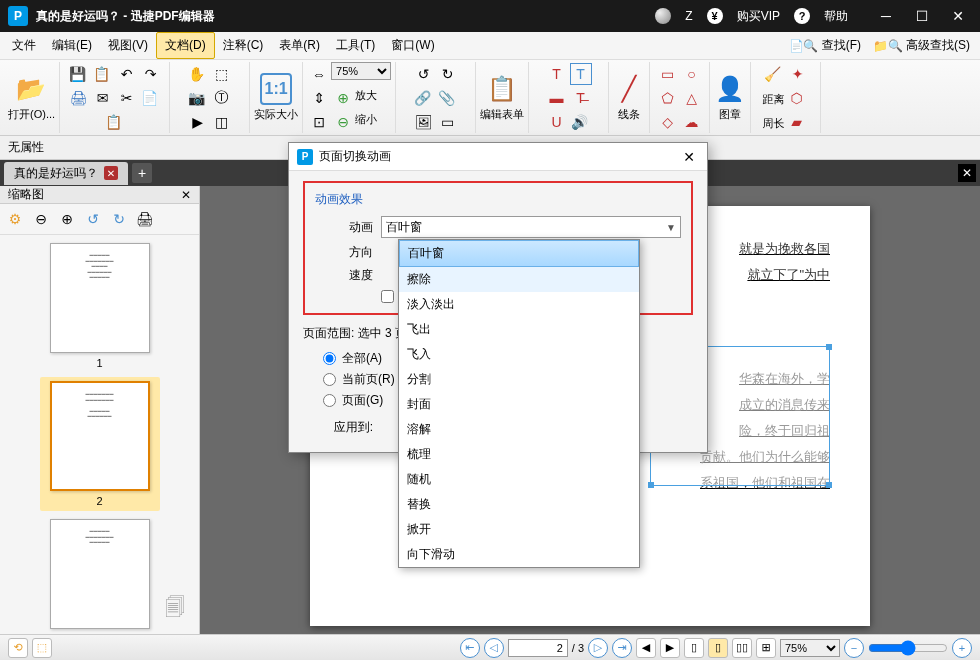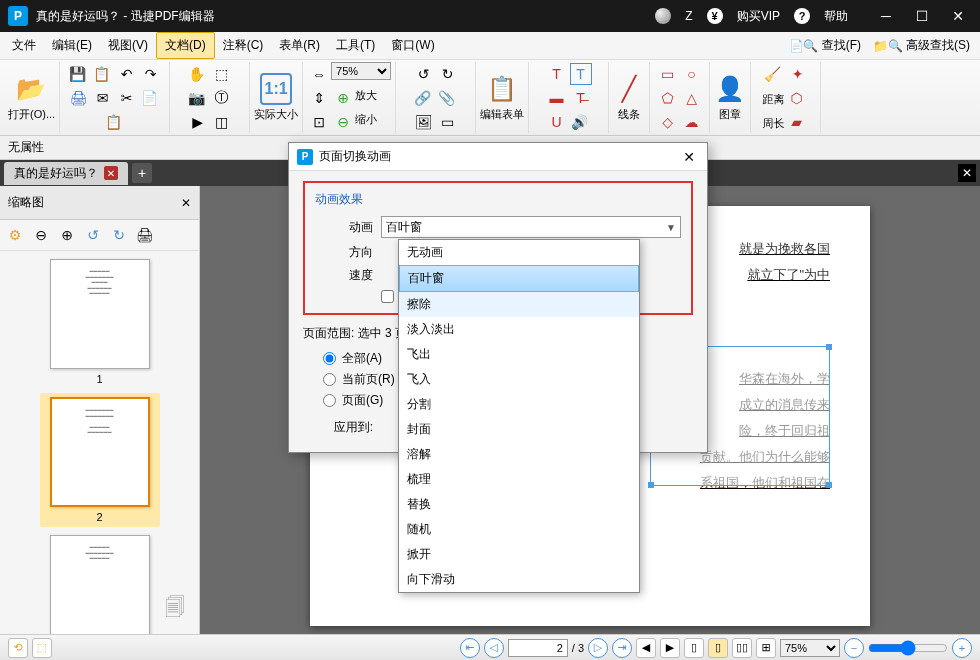--- a/index.html
+++ b/index.html
@@ -1,21 +1,21 @@
 <!DOCTYPE html>
 <html><head>
 <meta charset="utf-8">
 <style>
 * { margin: 0; padding: 0; box-sizing: border-box; font-family: "Microsoft YaHei", sans-serif; }
 body { width: 980px; height: 660px; overflow: hidden; background: #fff; position: relative; }
 
 
 .titlebar { height: 32px; background: #1a1a1a; color: #fff; display: flex; align-items: center; padding: 0 8px; font-size: 12px; }
 .titlebar .app-icon { width: 20px; height: 20px; background: #0099e5; border-radius: 3px; display: flex; align-items: center; justify-content: center; color: #fff; font-weight: bold; margin-right: 8px; }
-.titlebar .title { flex: 1; }
+.titlebar .title { flex: 1; font-weight: bold; }
 .titlebar .right-items { display: flex; align-items: center; gap: 14px; }
 .titlebar .globe { width: 16px; height: 16px; border-radius: 50%; background: radial-gradient(circle at 30% 30%, #eee, #888); }
 .titlebar .yen-icon { width: 16px; height: 16px; border-radius: 50%; background: #fff; color: #000; display: flex; align-items: center; justify-content: center; font-size: 11px; font-weight: bold; }
 .titlebar .help-icon { width: 16px; height: 16px; border-radius: 50%; background: #fff; color: #000; display: flex; align-items: center; justify-content: center; font-size: 11px; font-weight: bold; }
 .titlebar .win-btns { display: flex; gap: 8px; margin-left: 10px; }
 .titlebar .win-btn { width: 28px; height: 24px; display: flex; align-items: center; justify-content: center; cursor: pointer; font-size: 14px; }
 
 
 .menubar { height: 28px; background: #f5f5f5; border-bottom: 1px solid #ddd; display: flex; align-items: center; padding: 0 4px; font-size: 12px; }
 .menubar .menu-item { padding: 4px 8px; cursor: pointer; }
@@ -41,21 +41,21 @@
 .tabbar { height: 26px; background: #3a3a3a; display: flex; align-items: center; padding: 0 4px; }
 .tabbar .tab { background: #d4d4d4; color: #000; padding: 3px 10px; font-size: 12px; border-radius: 3px 3px 0 0; display: flex; align-items: center; gap: 6px; }
 .tabbar .tab .close { width: 14px; height: 14px; background: #b03030; color: #fff; border-radius: 2px; display: flex; align-items: center; justify-content: center; font-size: 10px; cursor: pointer; }
 .tabbar .add-tab { width: 20px; height: 20px; background: #555; color: #fff; display: flex; align-items: center; justify-content: center; margin-left: 4px; cursor: pointer; font-size: 14px; border-radius: 2px; }
 .tabbar .spacer { flex: 1; }
 .tabbar .tab-close { width: 18px; height: 18px; background: #000; color: #fff; display: flex; align-items: center; justify-content: center; cursor: pointer; font-size: 12px; }
 
 
 .main { display: flex; height: 448px; }
 .sidebar { width: 200px; background: #f5f5f5; border-right: 1px solid #ccc; display: flex; flex-direction: column; }
-.sidebar .side-title { background: #e9e9e9; border-bottom: 1px solid #ccc; padding: 8px 8px; font-size: 12px; display: flex; justify-content: space-between; align-items: center; }
+.sidebar .side-title { background: #e9e9e9; border-bottom: 1px solid #ccc; padding: 0 8px; font-size: 12px; display: flex; justify-content: space-between; align-items: center; }
 .sidebar .side-toolbar { display: flex; align-items: center; gap: 4px; padding: 4px; border-bottom: 1px solid #ddd; }
 .sidebar .side-toolbar .tb-ic { width: 22px; height: 22px; display: flex; align-items: center; justify-content: center; font-size: 14px; cursor: pointer; }
 .sidebar .thumbs { flex: 1; overflow: auto; padding: 8px; position: relative; }
 .sidebar .thumb { width: 120px; margin: 0 auto 8px; text-align: center; }
 .sidebar .thumb .page { width: 100px; height: 110px; background: #fff; border: 1px solid #aaa; margin: 0 auto; box-shadow: 1px 1px 3px rgba(0,0,0,.2); padding: 8px; font-size: 4px; color: #888; line-height: 1.4; overflow: hidden; }
 .sidebar .thumb.selected { background: #ffe9a8; padding: 4px; border-radius: 2px; }
 .sidebar .thumb.selected .page { border: 2px solid #e08000; }
 .sidebar .thumb .pg-num { font-size: 11px; margin-top: 4px; }
 .sidebar .thumbs .stack-ic { position: absolute; right: 10px; bottom: 10px; width: 28px; height: 28px; display: flex; align-items: center; justify-content: center; font-size: 20px; color: #999; }
 
@@ -371,27 +371,26 @@
         <span>页面(G)</span>
       </div>
       <div class="field-row" style="margin-top:10px;">
         <div class="fl" style="width:70px;">应用到:</div>
       </div>
     </div>
   </div>
 </div>
 
 <div class="dropdown">
-  <div class="dd-item">无动画</div>
   <div class="dd-item selected">百叶窗</div>
   <div class="dd-item hover">擦除</div>
   <div class="dd-item">淡入淡出</div>
   <div class="dd-item">飞出</div>
   <div class="dd-item">飞入</div>
   <div class="dd-item">分割</div>
   <div class="dd-item">封面</div>
   <div class="dd-item">溶解</div>
   <div class="dd-item">梳理</div>
+  <div class="dd-item">随机</div>
   <div class="dd-item">替换</div>
-  <div class="dd-item">随机</div>
   <div class="dd-item">掀开</div>
   <div class="dd-item">向下滑动</div>
 </div>
 
 </body></html>

